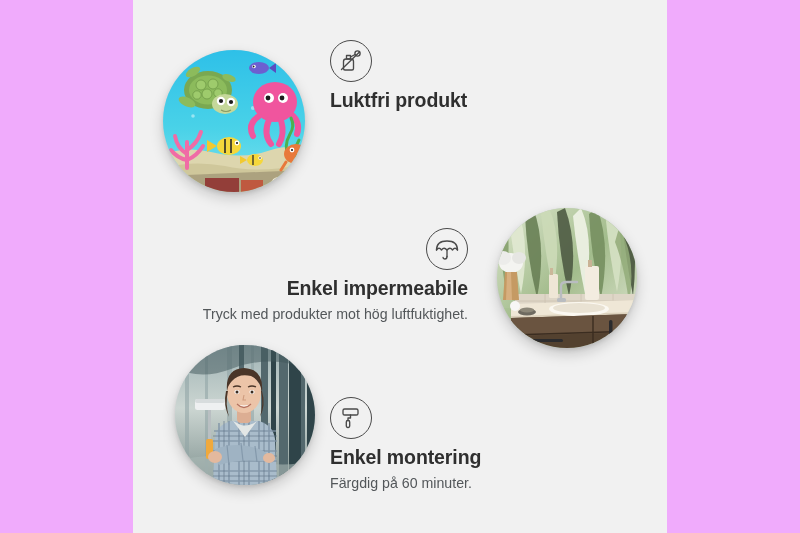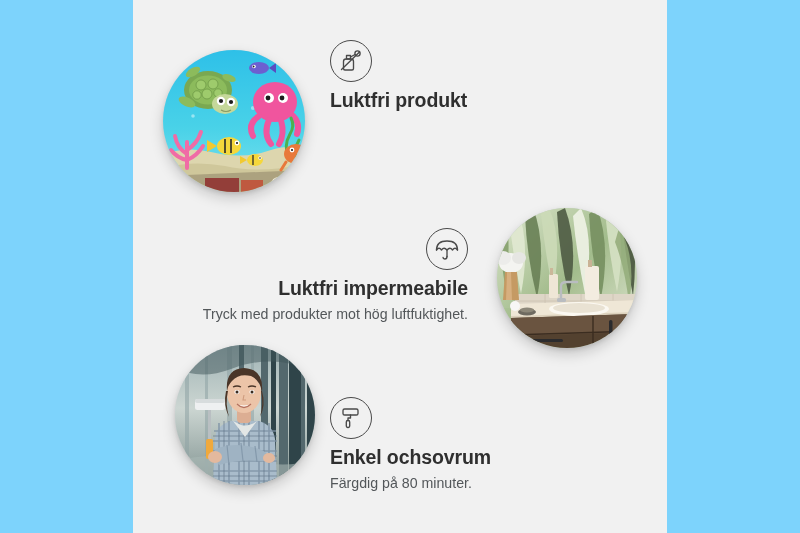--- a/index.html
+++ b/index.html
@@ -11,21 +11,21 @@
     height: 533px;
     background: #ffffff;
     font-family: "Liberation Sans", sans-serif;
     overflow: hidden;
   }
 
   .stage {
     position: relative;
     width: 800px;
     height: 533px;
-    background: #7dd3fc;
+    background: #f0abfc;
   }
 
   
   .panel {
     position: absolute;
     left: 133px;
     top: 0px;
     width: 534px;
     height: 533px;
     background: #f1f1f1;
@@ -432,34 +432,34 @@
           <path d="M2.5 14 Q2.5 5 13 5 Q23.5 5 23.5 14"></path>
 
           <path d="M2.5 14 Q5 10.5 7.5 14 Q10 10.5 13 14 Q16 10.5 18.5 14 Q21 10.5 23.5 14"></path>
 
           <line x1="13" y1="14" x2="13" y2="20.5"></line>
 
           <path d="M13 20.5 Q13 23 10.8 23 Q9 23 9 21.3"></path>
         </svg>
       </div>
     </div>
-    <div class="feature-title nowrap-title">Luktfri impermeabile</div>
+    <div class="feature-title nowrap-title">Enkel impermeabile</div>
     <p class="feature-desc">Tryck med produkter mot hög luftfuktighet.</p>
   </div>
 
   <div class="feature" id="feature-mounting">
     <div class="icon-wrap">
       <div class="icon-badge">
         <svg width="26" height="26" viewBox="0 0 26 26" fill="none" stroke="#4a4a4a" stroke-width="1.35" stroke-linecap="round" stroke-linejoin="round">
 
           <rect x="5" y="4" width="15" height="6" rx="1.6"></rect>
 
           <path d="M12.5 10 L12.5 13 L10 13 L10 15.5"></path>
 
           <rect x="8.3" y="15.5" width="3.4" height="7" rx="1.4"></rect>
         </svg>
       </div>
     </div>
-    <div class="feature-title">Enkel ochsovrum</div>
-    <p class="feature-desc">Färgdig på 80 minuter.</p>
+    <div class="feature-title">Enkel montering</div>
+    <p class="feature-desc">Färgdig på 60 minuter.</p>
   </div>
 
 </div>
 
 </body></html>

